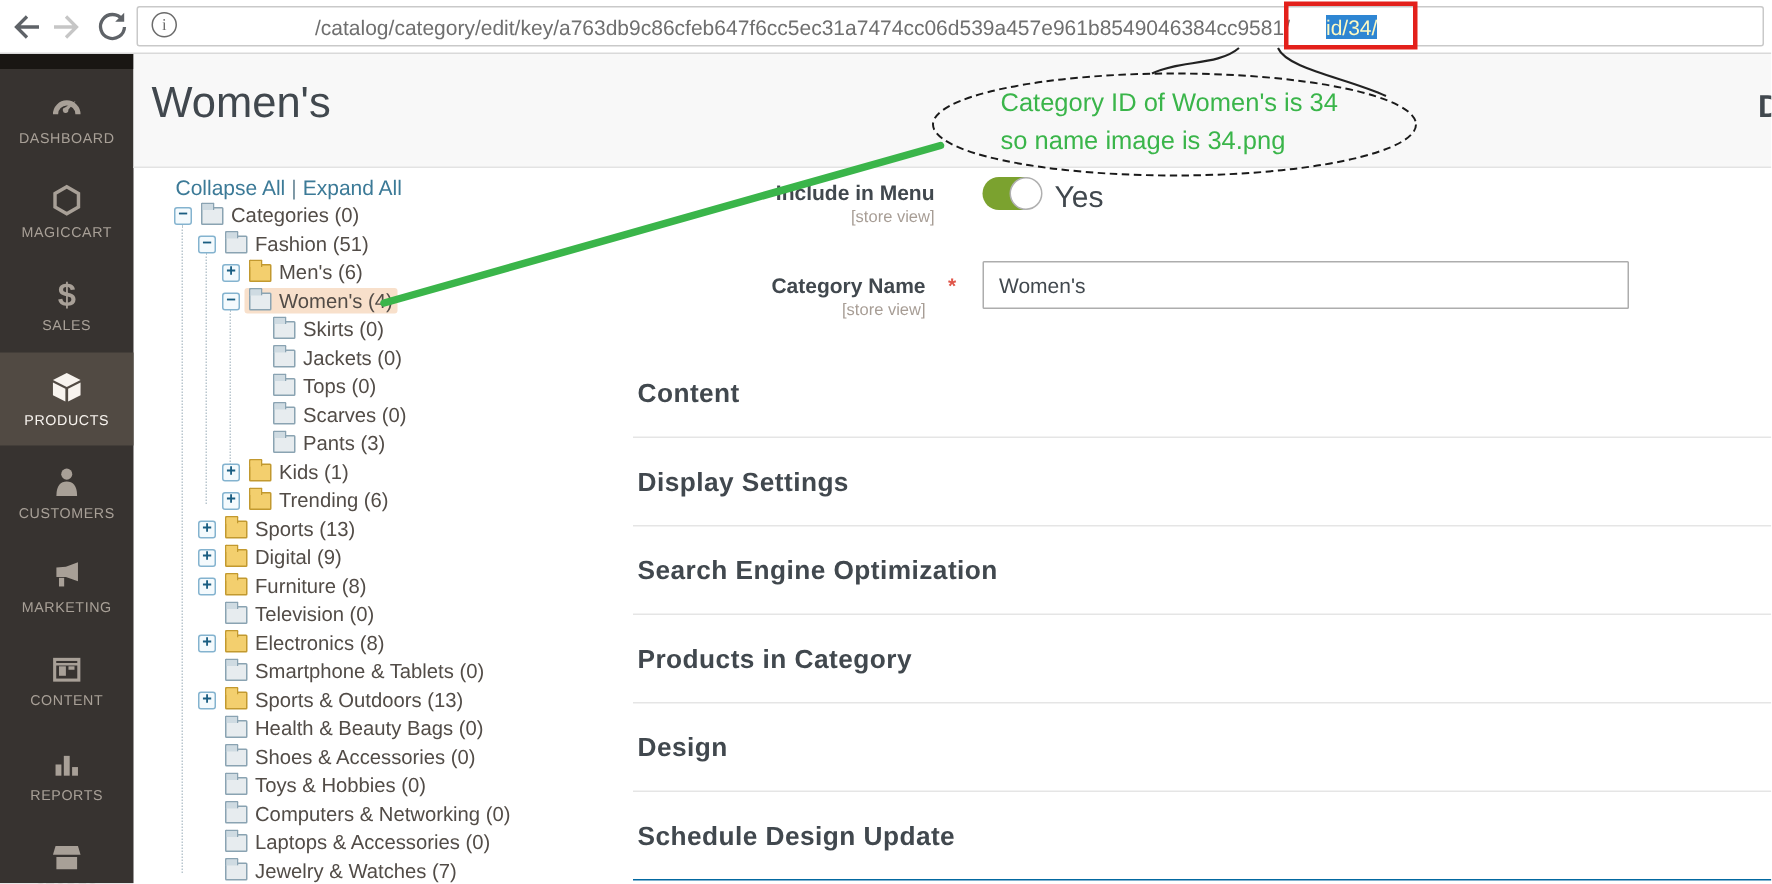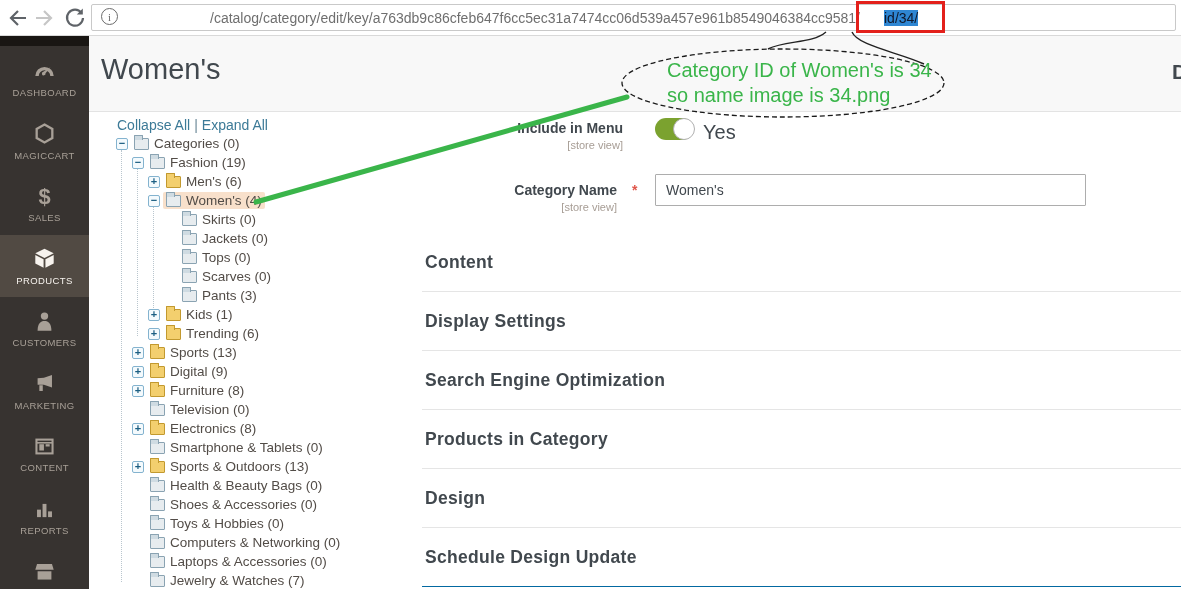--- a/index.html
+++ b/index.html
@@ -7,21 +7,21 @@
   body { font-family:"Liberation Sans", sans-serif; background:#fff; }
   #app { position:relative; width:1181px; height:589px; overflow:hidden; background:#fff; }
 
   
   .chrome { position:absolute; left:0; top:0; width:1181px; height:36px; background:#fff; border-bottom:1px solid #d9d9d9; }
   .nav-btn { position:absolute; top:5px; width:26px; height:26px; display:flex; align-items:center; justify-content:center; }
   .nav-btn svg { display:block; }
   .url-field { position:absolute; left:91px; top:4px; width:1085px; height:27px; border:1px solid #c9c9c9; border-radius:2px; background:#fff; }
   .info-icon { position:absolute; left:101px; top:8px; width:17px; height:17px; border:1.4px solid #6b6b6b; border-radius:50%; color:#6b6b6b; font-size:11px; font-style:normal; display:flex; align-items:center; justify-content:center; font-family:"Liberation Serif", serif; }
   .url-text { position:absolute; left:210px; top:4px; height:27px; display:flex; align-items:center; font-size:14px; color:#6f6f6f; white-space:pre;gap:24px; }
-  .url-sel { background:#2e86d3; color:#0f172a; position:relative; }
+  .url-sel { background:#2e86d3; color:#fef9c3; position:relative; }
   .red-box { position:relative; display:inline-block; }
   .red-box::before { content:''; position:absolute; left:-28px; right:-27px; top:-9px; bottom:-7px; border:3px solid #e3201b; pointer-events:none; }
 
   
   .sidebar { position:absolute; left:0; top:36px; width:89px; height:553px; background:#373330;padding-left:12px; }
   .sidebar-topstrip { position:absolute; left:0; top:0; width:89px; height:10px; background:#191613; }
   .nav-items { position:absolute; left:0; top:11px; width:89px; }
   .nav-item { height:62.5px; display:flex; flex-direction:column; align-items:center; justify-content:center; color:#a8a097; cursor:pointer; }
   .nav-item.active { background:#514a43; color:#f7f3ee; }
   .nav-icon { height:26px; display:flex; align-items:center; justify-content:center; margin-bottom:3px; }
@@ -60,21 +60,21 @@
   .text-input { position:absolute; left:655px; top:174px; width:431px; height:32px; border:1px solid #adadad; border-radius:1px; background:#fff; font-size:14px; color:#41484e; padding:0 10px; font-family:"Liberation Sans", sans-serif; }
 
   
   .sections { position:absolute; left:422px; top:233px; width:759px; }
   .section { height:59px; border-bottom:1px solid #e5e5e5; display:flex; align-items:center; cursor:pointer; }
   .section-label { font-size:17.5px; font-weight:600; color:#41484e; letter-spacing:0.3px; padding-left:3px; }
   .sections .section:last-child { border-bottom:1px solid #0369a1; }
 
   
   .overlay { position:absolute; left:0; top:0; width:1181px; height:589px; pointer-events:none; }
-  .ann-text { position:absolute; font-size:20px; color:#3ab54a; white-space:nowrap; }
+  .ann-text { position:absolute; font-size:17px; color:#3ab54a; white-space:nowrap; }
 </style>
 </head>
 <body>
 
 <div id="app">
 
   <div class="chrome">
     <div class="nav-btn" style="left:4px;">
       <svg width="22" height="22" viewBox="0 0 22 22">
           <path d="M12 4 L5 11 L12 18 M5 11 H20" fill="none" stroke="#5f6368" stroke-width="2.2"></path>
@@ -201,21 +201,21 @@
         <span class="expander">−</span>
         <span class="node-body">
           <span class="folder open"></span>
           <span class="node-label">Categories (0)</span>
         </span>
       </div>
       <div class="tree-row" style="padding-left: 16px;">
         <span class="expander">−</span>
         <span class="node-body">
           <span class="folder open"></span>
-          <span class="node-label">Fashion (19)</span>
+          <span class="node-label">Fashion (51)</span>
         </span>
       </div>
       <div class="tree-row" style="padding-left: 32px;">
         <span class="expander">+</span>
         <span class="node-body">
           <span class="folder closed"></span>
           <span class="node-label">Men's (6)</span>
         </span>
       </div>
       <div class="tree-row" style="padding-left: 32px;">

